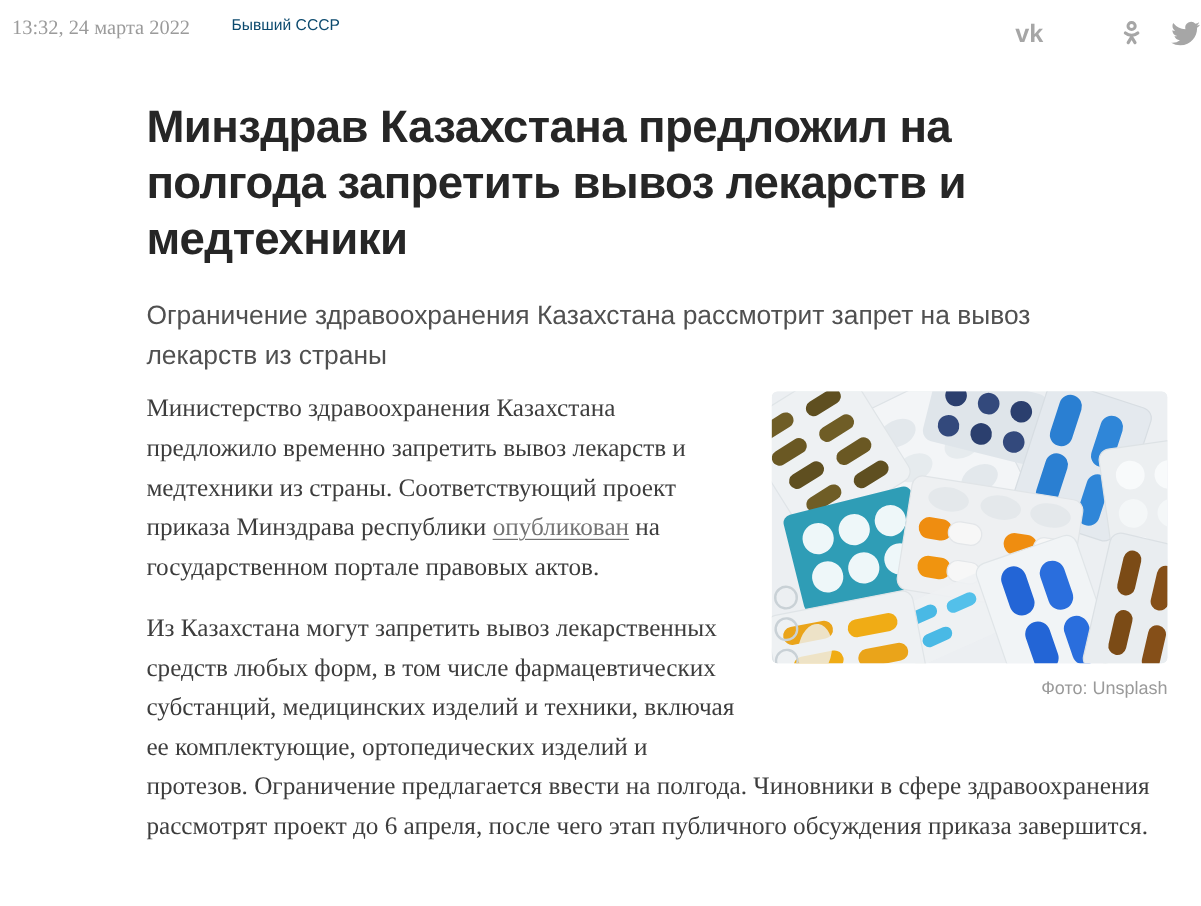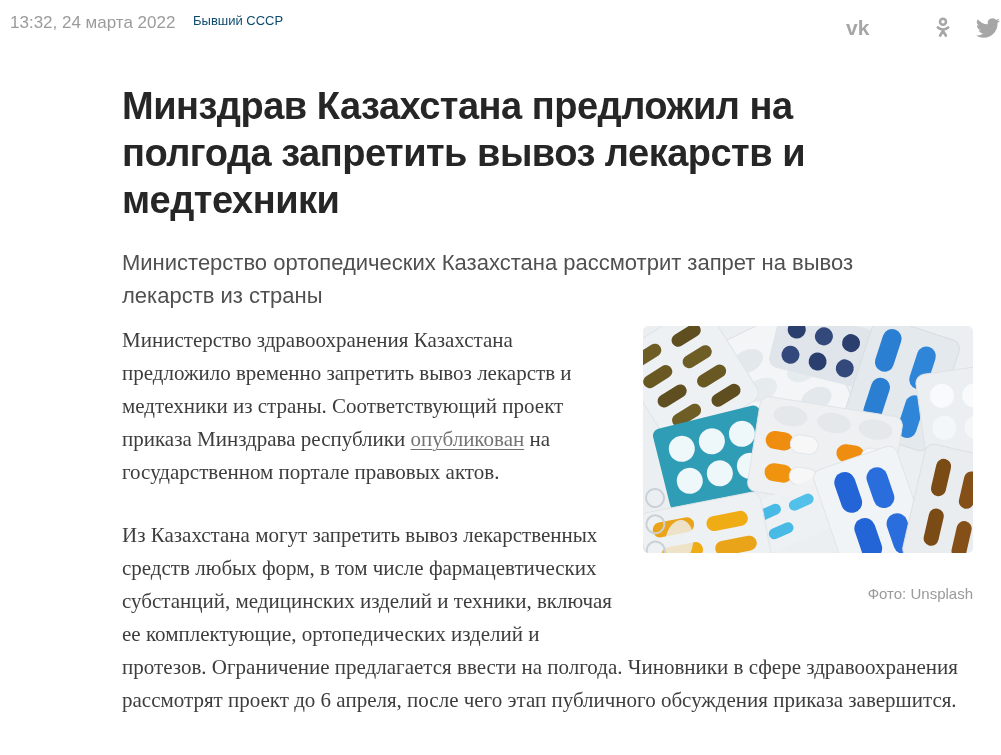--- a/index.html
+++ b/index.html
@@ -1,21 +1,21 @@
 <!DOCTYPE html>
 <html lang="ru"><head>
 <meta charset="utf-8">
 <style>
   * { margin:0; padding:0; box-sizing:border-box; }
   html,body { width:1001px; height:755px; background:#ffffff; overflow:hidden;
               font-family:"Liberation Sans", sans-serif; }
 
   
   .topbar { position:absolute; left:0; top:0; width:1001px; height:48px; background:#fff; }
-  .timestamp { position:absolute; left:10px; top:13px; font-size:17px; color:#9b9b9b; }
+  .timestamp { position:absolute; left:10px; top:13px; font-size:17px; color:#9b9b9b;font-family:Liberation Serif, serif; }
   .category  { position:absolute; left:193px; top:13px; font-size:13px; color:#0c4a6e;
                text-decoration:none; cursor:pointer; }
   .share { position:absolute; top:16px; height:24px; }
   .share svg { display:block; }
   .share-vk { left:845px; }
   .share-ok { left:933px; }
   .share-tw { left:975px; }
   .vk-text { font-family:"Liberation Sans", sans-serif; font-weight:bold; }
 
   
@@ -28,32 +28,32 @@
   }
   .lead {
     margin-top:22px; max-width:770px;
     font-size:22px; line-height:33px; color:#505050;
   }
   .body {
     margin-top:12px;
     font-family:"Liberation Serif", serif;
     font-size:21px; line-height:33px; color:#3d3d3d;
   }
-  .body p + p { margin-top:30px; }
+  .body p + p { margin-top:18px; }
   a.inline-link { color:#737373; text-decoration:underline; text-underline-offset:3px;
                   text-decoration-thickness:1px; cursor:pointer; }
 
   
   figure.photo {
     float:right; width:330px;
     margin:2px 0 36px 30px;
   }
   .photo-img { width:330px; height:227px; border-radius:5px; overflow:hidden; display:block; }
   figcaption {
-    margin-top:24px; text-align:right;
+    margin-top:4px; text-align:right;
     font-family:"Liberation Sans", sans-serif;
     font-size:15px; color:#9a9a9a;
   }
 </style>
 </head>
 <body>
 
 <div class="topbar">
   <span class="timestamp">13:32, 24 марта 2022</span>
   <a class="category">Бывший СССР</a>
@@ -74,21 +74,21 @@
     <svg width="26" height="24" viewBox="0 0 24 24">
       <path fill="#a6a6a6" d="M21.543 7.104c.015.211.015.423.015.636 0 6.507-4.954 14.01-14.01 14.01v-.003A13.94 13.94 0 0 1 0 19.539a9.88 9.88 0 0 0 7.287-2.041 4.93 4.93 0 0 1-4.6-3.42 4.916 4.916 0 0 0 2.223-.084A4.926 4.926 0 0 1 .96 9.167v-.062a4.887 4.887 0 0 0 2.235.616A4.928 4.928 0 0 1 1.67 3.148a13.98 13.98 0 0 0 10.15 5.144 4.929 4.929 0 0 1 8.39-4.49 9.868 9.868 0 0 0 3.128-1.196 4.941 4.941 0 0 1-2.165 2.724A9.828 9.828 0 0 0 24 4.555a10.019 10.019 0 0 1-2.457 2.549z"></path>
     </svg>
   </span>
 </div>
 
 <div class="article">
 
   <h1 class="title">Минздрав Казахстана предложил на полгода запретить вывоз лекарств и медтехники</h1>
 
-  <div class="lead">Министерство ортопедических Казахстана рассмотрит запрет на вывоз лекарств из страны</div>
+  <div class="lead">Ограничение здравоохранения Казахстана рассмотрит запрет на вывоз лекарств из страны</div>
 
   <div class="body">
 
     <figure class="photo">
       <svg class="photo-img" viewBox="0 0 330 227" preserveAspectRatio="none">
         <defs>
           <clipPath id="photoClip">
               <rect x="0" y="0" width="330" height="227" rx="5"></rect>
             </clipPath>
         </defs>

